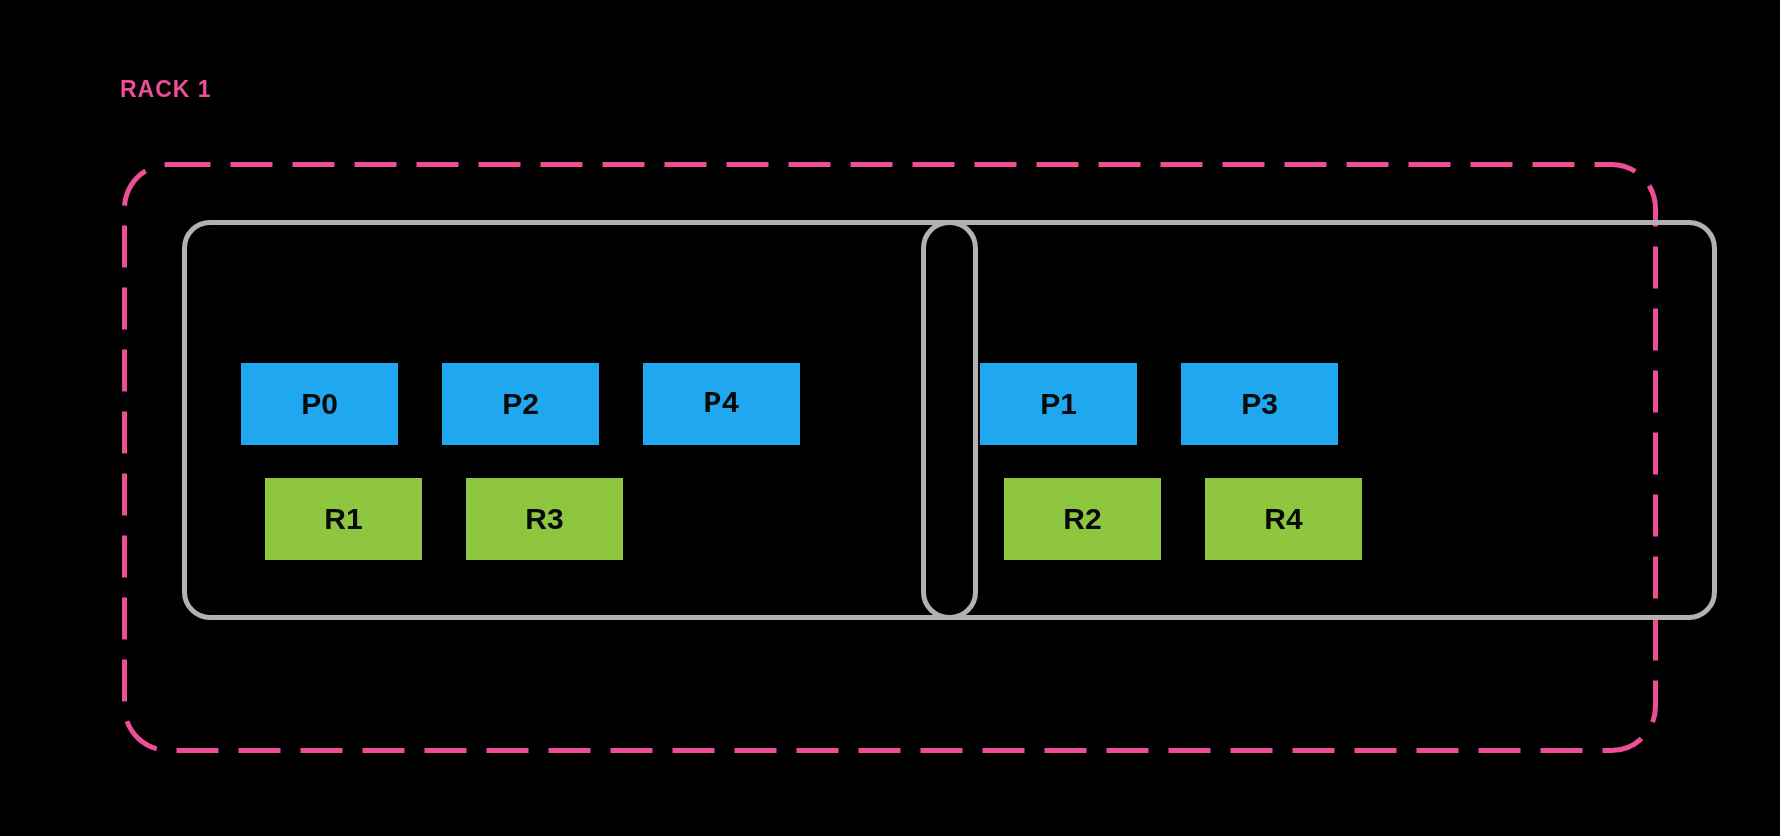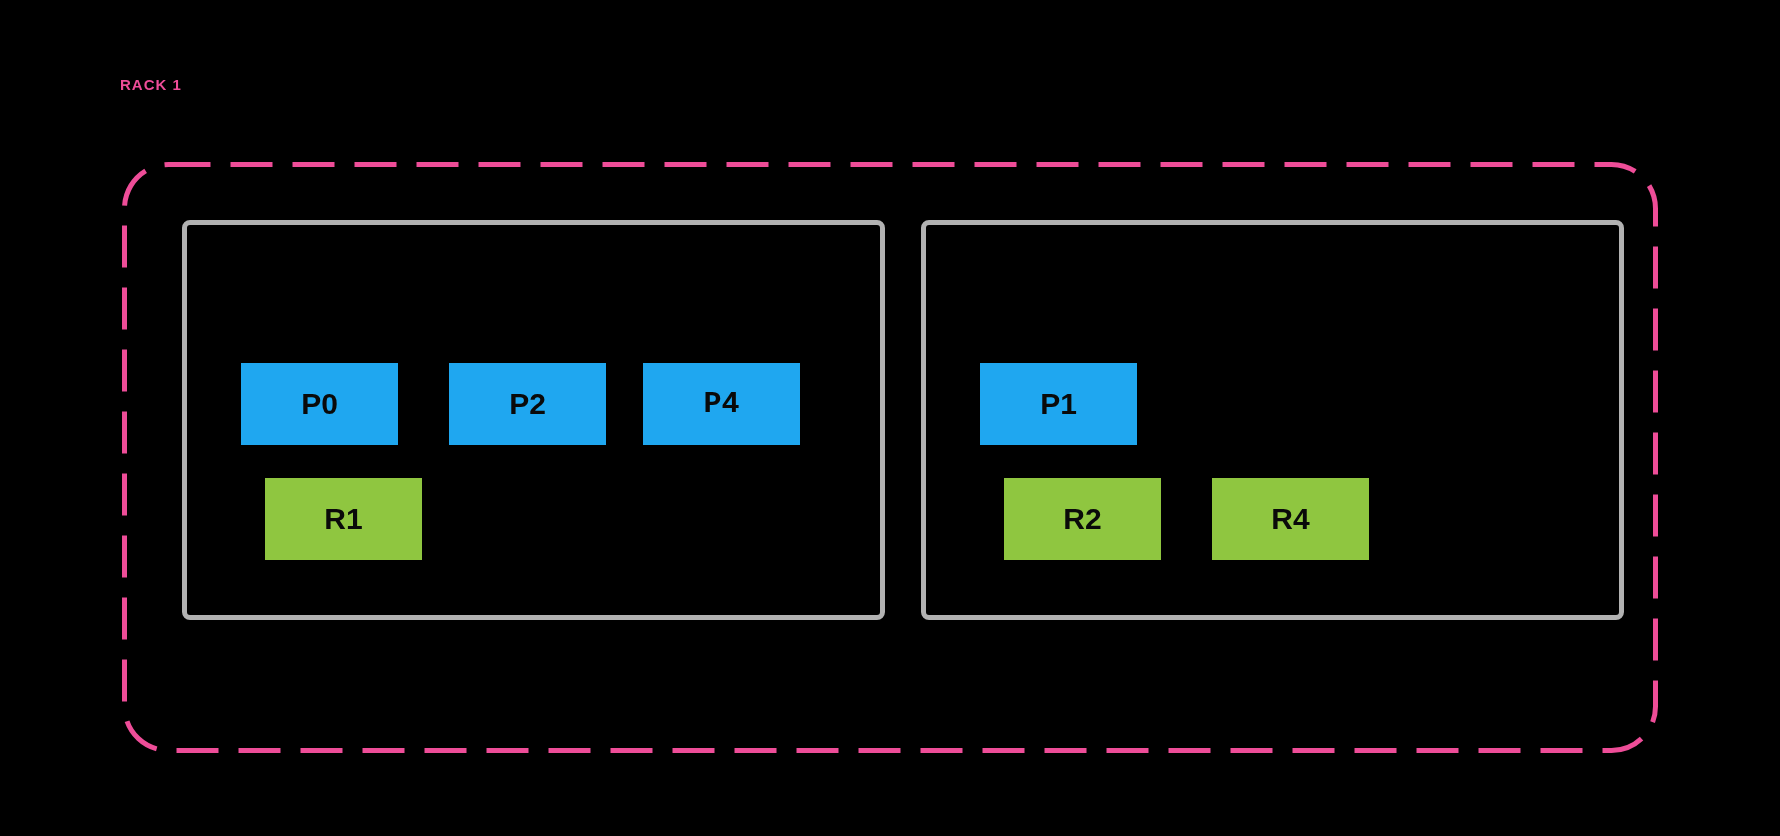--- a/index.html
+++ b/index.html
@@ -12,84 +12,86 @@
     width: 1780px;
     height: 836px;
     background: var(--background, #000);
     overflow: hidden;
     font-family: "Liberation Sans", sans-serif;
   }
   .rack-title {
     position: absolute;
     left: 120px;
     top: 76px;
-    font-size: 15px;
+    font-size: 23px;
     font-weight: 700;
     letter-spacing: 1px;
     color: var(--rack-pink, #ee4d98);
   }
   .rack-border-svg {
     position: absolute;
     left: 0;
     top: 0;
   }
   .rack-border-svg rect {
     fill: none;
     stroke: var(--rack-pink, #ee4d98);
     stroke-width: 5;
     stroke-dasharray: 42 20;
   }
   .node {
     position: absolute;
     top: 220px;
-    width: 703px;
+    width: 796px;
     height: 400px;
     border: 5px solid var(--node-border-gray, #b2b2b2);
-    border-radius: 8px;
+    border-radius: 28px;
     box-sizing: border-box;
   }
   .node.left  { left: 182px; }
   .node.right { left: 921px; }
   .shard {
     position: absolute;
     width: 157px;
     height: 82px;
     display: flex;
     align-items: center;
     justify-content: center;
     font-size: 30px;
     font-weight: 700;
     color: var(--label-black, #0a0a0a);
   }
   .shard.primary { background: var(--primary-blue, #1fa7f0); }
   .shard.replica { background: var(--replica-green, #8fc640); }
   
   .col-a { left: 54px; }
-  .col-b { left: 262px; }
+  .col-b { left: 255px; }
   .col-c { left: 456px; font-family: Liberation Mono, monospace; }
   .row-top    { top: 138px; }
   .row-bottom { top: 253px; margin-left: 24px; }
 </style>
 </head>
 <body>
 
 <div class="canvas">
 
   <div class="rack-title">RACK 1</div>
 
   <svg class="rack-border-svg" width="1780" height="836" aria-hidden="true">
     <rect x="124.5" y="164.5" width="1531" height="586" rx="44" ry="44"></rect>
   </svg>
 
   <div class="node left">
     <div class="shard primary col-a row-top">P0</div>
     <div class="shard primary col-b row-top">P2</div>
     <div class="shard primary col-c row-top">P4</div>
     <div class="shard replica col-a row-bottom">R1</div>
+    <div class="shard replica col-b row-bottom">R3</div>
   </div>
 
   <div class="node right">
     <div class="shard primary col-a row-top">P1</div>
+    <div class="shard primary col-b row-top">P3</div>
     <div class="shard replica col-a row-bottom">R2</div>
     <div class="shard replica col-b row-bottom">R4</div>
   </div>
 
 </div>
 
 </body></html>

